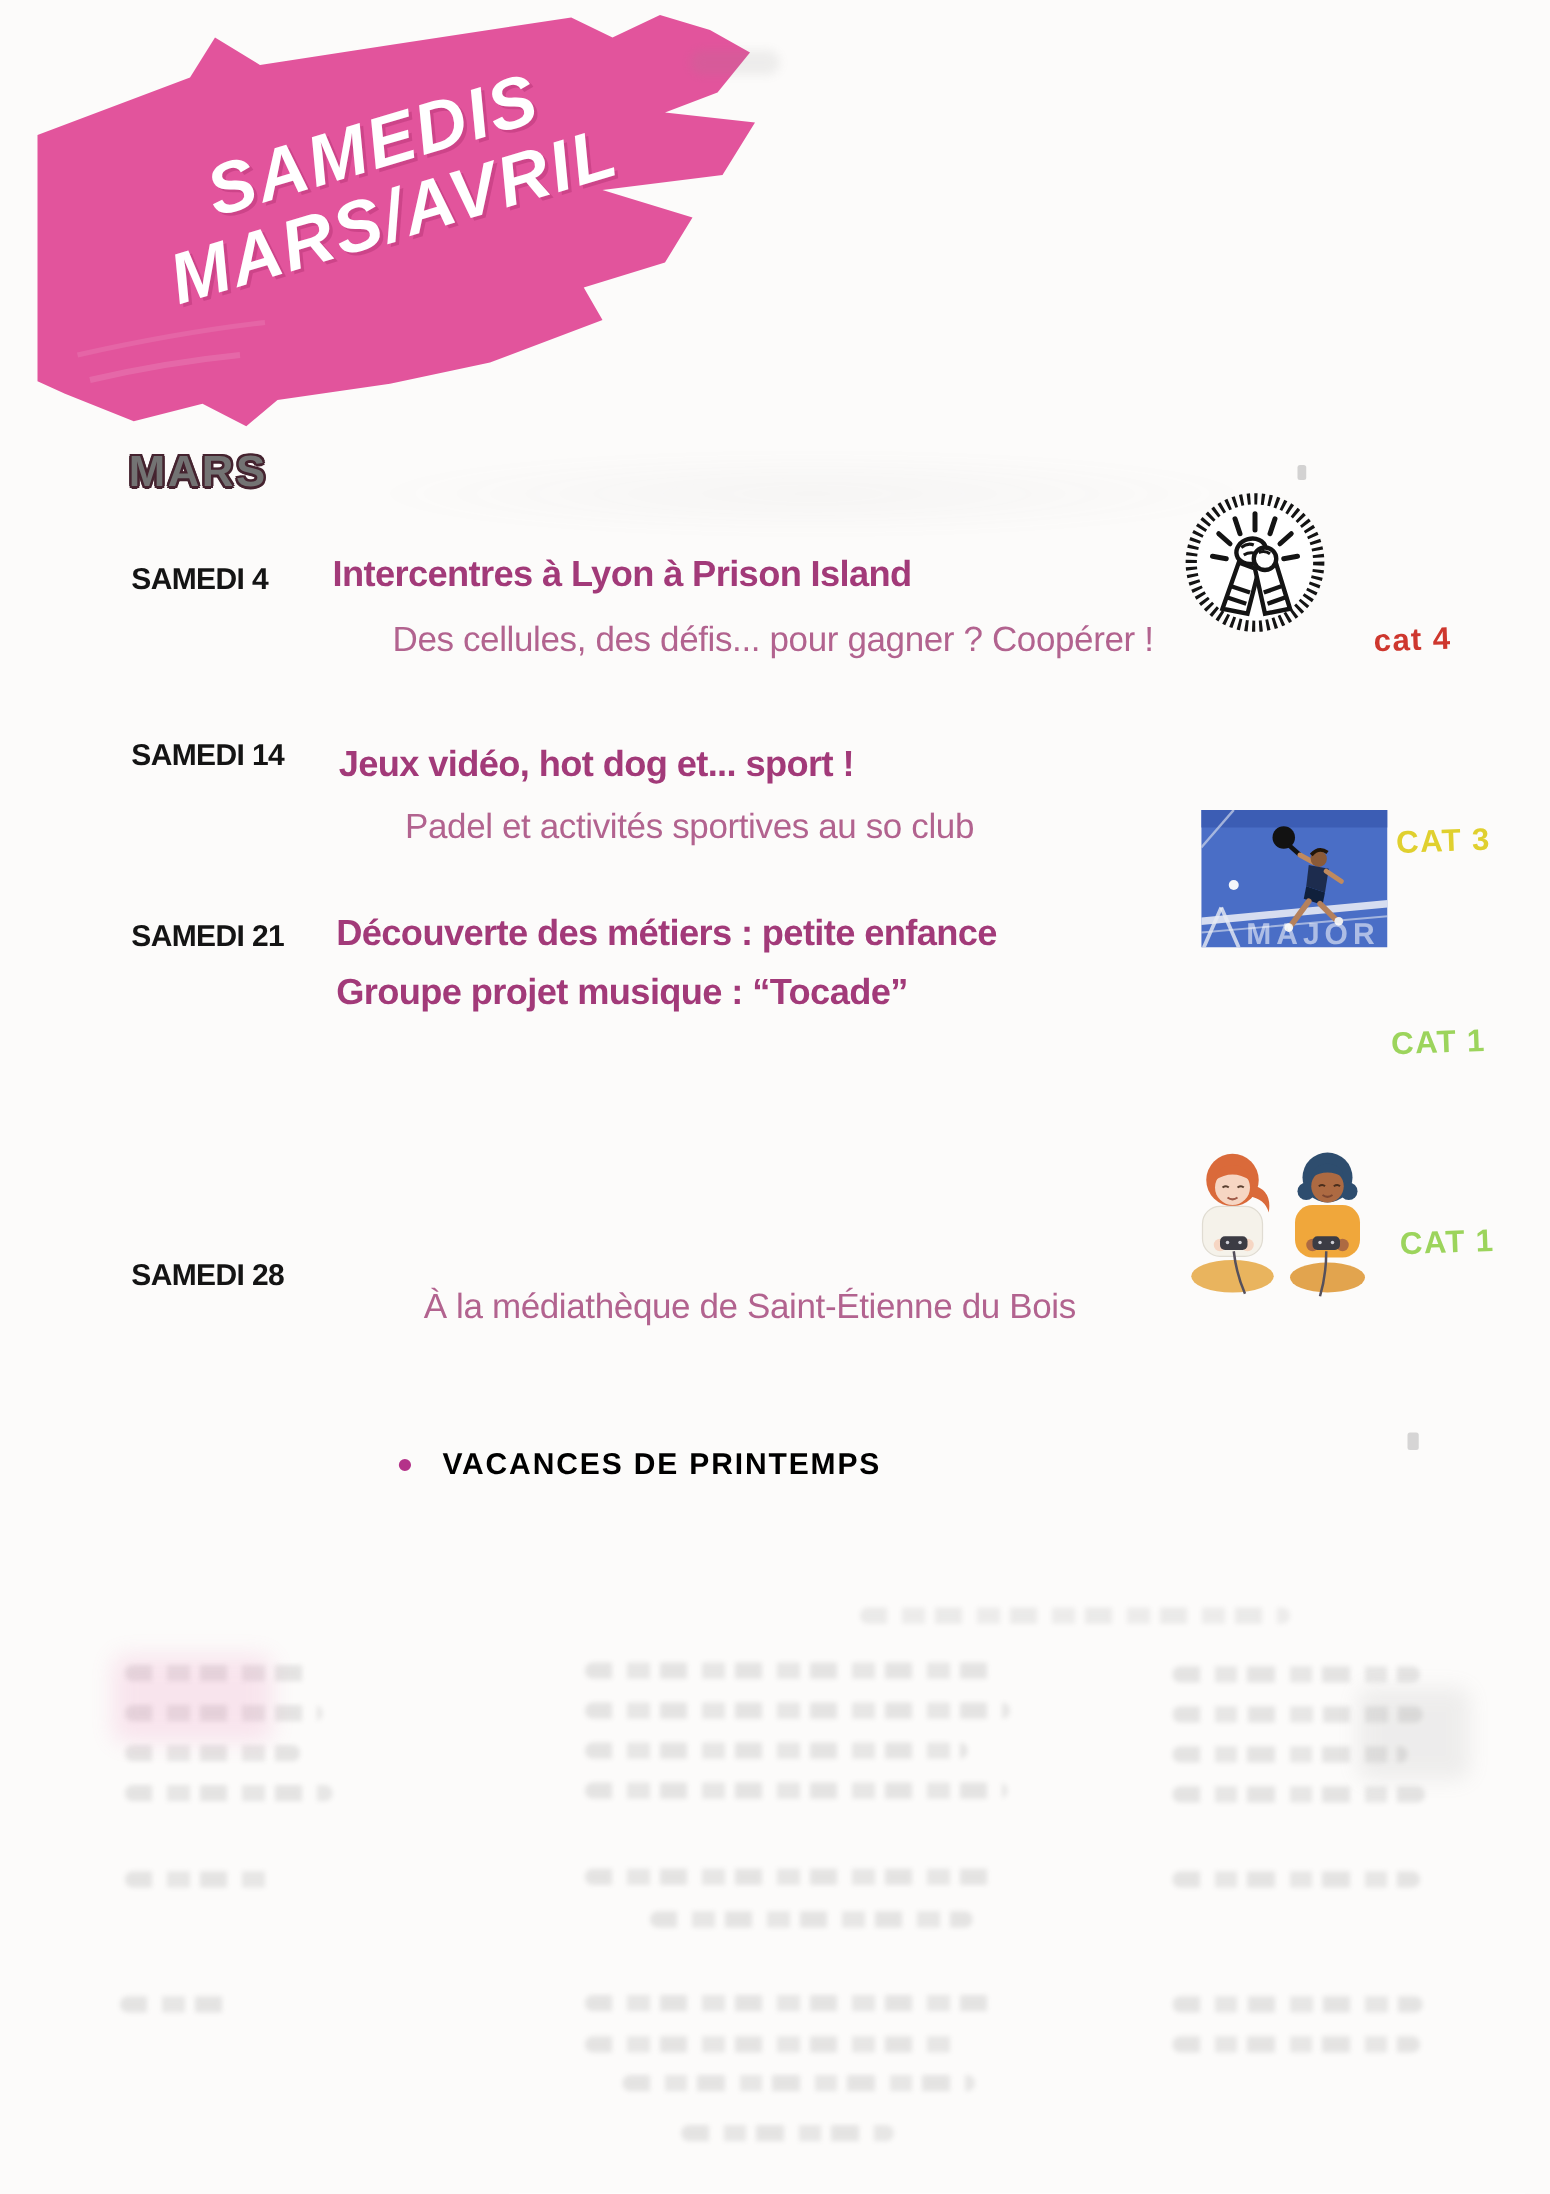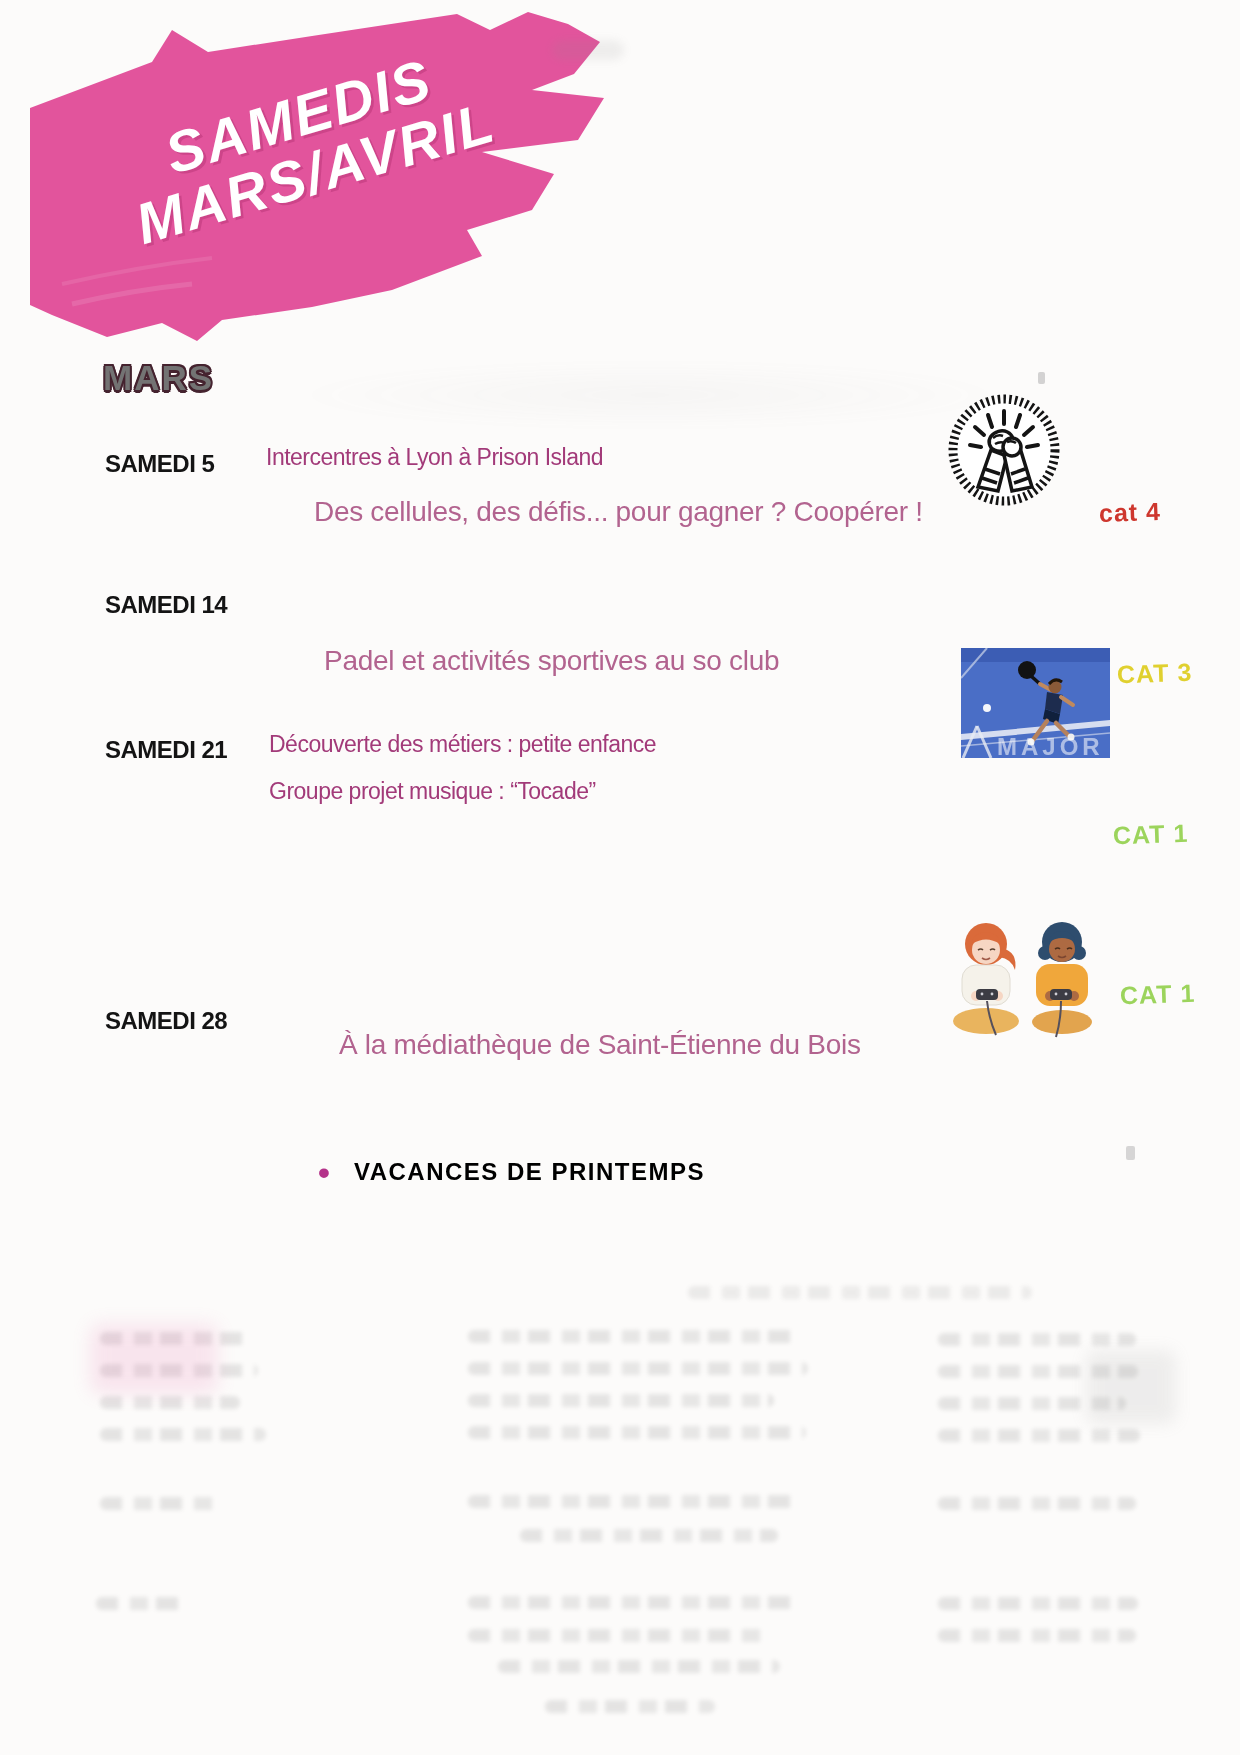--- a/index.html
+++ b/index.html
@@ -23,21 +23,21 @@
     position:absolute;left:103px;top:358px;
     font-size:35px;font-weight:800;letter-spacing:2px;
     color:#737373;
     text-shadow:
       -2px 0 0 #45232f, 2px 0 0 #45232f, 0 -2px 0 #45232f, 0 2.5px 0 #45232f,
       -1.6px -1.6px 0 #45232f, 1.6px -1.6px 0 #45232f,
       -1.6px 1.6px 0 #45232f, 1.6px 1.6px 0 #45232f;
   }
   
   .date{position:absolute;left:105px;font-weight:800;font-size:24px;color:#141414;letter-spacing:-0.5px;white-space:nowrap;}
-  .title{position:absolute;font-weight:400;font-size:23px;color:#a23a79;letter-spacing:-0.5px;white-space:nowrap;}
+  .title{position:absolute;font-weight:700;font-size:29px;color:#a23a79;letter-spacing:-0.5px;white-space:nowrap;}
   .subtitle{position:absolute;font-weight:400;font-size:28px;color:#b2638f;letter-spacing:-0.3px;white-space:nowrap;margin-left:48px;}
   .cat{position:absolute;font-weight:700;font-size:25px;letter-spacing:1px;transform:rotate(-2deg);white-space:nowrap;}
 
   .e1-date{top:450px;} .e1-title{left:266px;top:444px;} .e1-sub{left:266px;top:496px;}
   .e2-date{top:591px;} .e2-title{left:271px;top:596px;} .e2-sub{left:276px;top:645px;}
   .e3-date{top:736px;} .e3-title{left:269px;top:731px;} .e3-title2{left:269px;top:778px;}
   .e4-date{top:1007px;} .e4-title{left:286px;top:978px;} .e4-sub{left:291px;top:1029px;}
   .cat1-pos{left:1099px;top:498px;}
   .cat2-pos{left:1117px;top:659px;}
   .cat3-pos{left:1113px;top:820px;}
@@ -82,21 +82,21 @@
     <path d="M60,300 q60,-14 120,-20" stroke="#ffffff" stroke-width="5" fill="none" opacity=".12"></path>
     <path d="M50,280 q80,-18 150,-26" stroke="#ffffff" stroke-width="4" fill="none" opacity=".10"></path>
   </svg>
   <div class="banner-text">
     <div>SAMEDIS</div>
     <div>MARS/AVRIL</div>
   </div>
 
   <div class="month">MARS</div>
 
-  <div class="date e1-date">SAMEDI 5</div>
+  <div class="date e1-date">SAMEDI 4</div>
   <div class="title e1-title">Intercentres à Lyon à Prison Island</div>
   <div class="subtitle e1-sub">Des cellules, des défis... pour gagner ? Coopérer !</div>
   <svg class="badge" viewBox="0 0 120 120" aria-hidden="true">
     <circle cx="60" cy="60" r="51" fill="#ffffff" stroke="#141414" stroke-width="9" stroke-dasharray="2.5,3.2"></circle>
     <circle cx="60" cy="60" r="44" fill="#ffffff"></circle>
     <g stroke="#141414" stroke-width="4" stroke-linecap="round">
       <line x1="60" y1="21" x2="60" y2="34"></line>
       <line x1="44" y1="25" x2="48" y2="37"></line>
       <line x1="76" y1="25" x2="72" y2="37"></line>
       <line x1="31" y1="37" x2="40" y2="45"></line>
@@ -114,20 +114,21 @@
       <ellipse cx="57" cy="51" rx="12" ry="10" transform="rotate(-15 57 51)" fill="#ffffff" stroke="#141414" stroke-width="3.5"></ellipse>
       <circle cx="68" cy="57" r="9" fill="#ffffff" stroke="#141414" stroke-width="3.5"></circle>
       <path d="M49,48 q5,-4 10,-2" fill="none" stroke="#141414" stroke-width="2.5"></path>
       <path d="M51,54 q5,-3 10,-1" fill="none" stroke="#141414" stroke-width="2.5"></path>
       <path d="M63,52 q5,-2 9,1" fill="none" stroke="#141414" stroke-width="2.5"></path>
     </g>
   </svg>
   <div class="cat cat1-pos" style="text-transform: lowercase; color: rgb(206, 55, 46);">cat 4</div>
 
   <div class="date e2-date">SAMEDI 14</div>
+  <div class="title e2-title">Jeux vidéo, hot dog et... sport !</div>
   <div class="subtitle e2-sub">Padel et activités sportives au so club</div>
   <svg class="padel" viewBox="0 0 149 110" aria-hidden="true">
     <rect width="149" height="110" fill="#4a6ec6"></rect>
     <rect width="149" height="14" fill="#3c5db4"></rect>
     <line x1="0" y1="30" x2="26" y2="0" stroke="#cdd6ea" stroke-width="2" opacity=".7"></line>
     <path d="M0,86 L149,72 L149,78 L0,92 Z" fill="#eef1f7" opacity=".85"></path>
     <line x1="0" y1="98" x2="149" y2="85" stroke="#dfe4f0" stroke-width="1.5" opacity=".6"></line>
     <line x1="2" y1="110" x2="16" y2="78" stroke="#e8ecf4" stroke-width="3" opacity=".8"></line>
     <line x1="16" y1="78" x2="30" y2="110" stroke="#e8ecf4" stroke-width="3" opacity=".8"></line>
     <circle cx="26" cy="60" r="4" fill="#f4f6fa"></circle>

